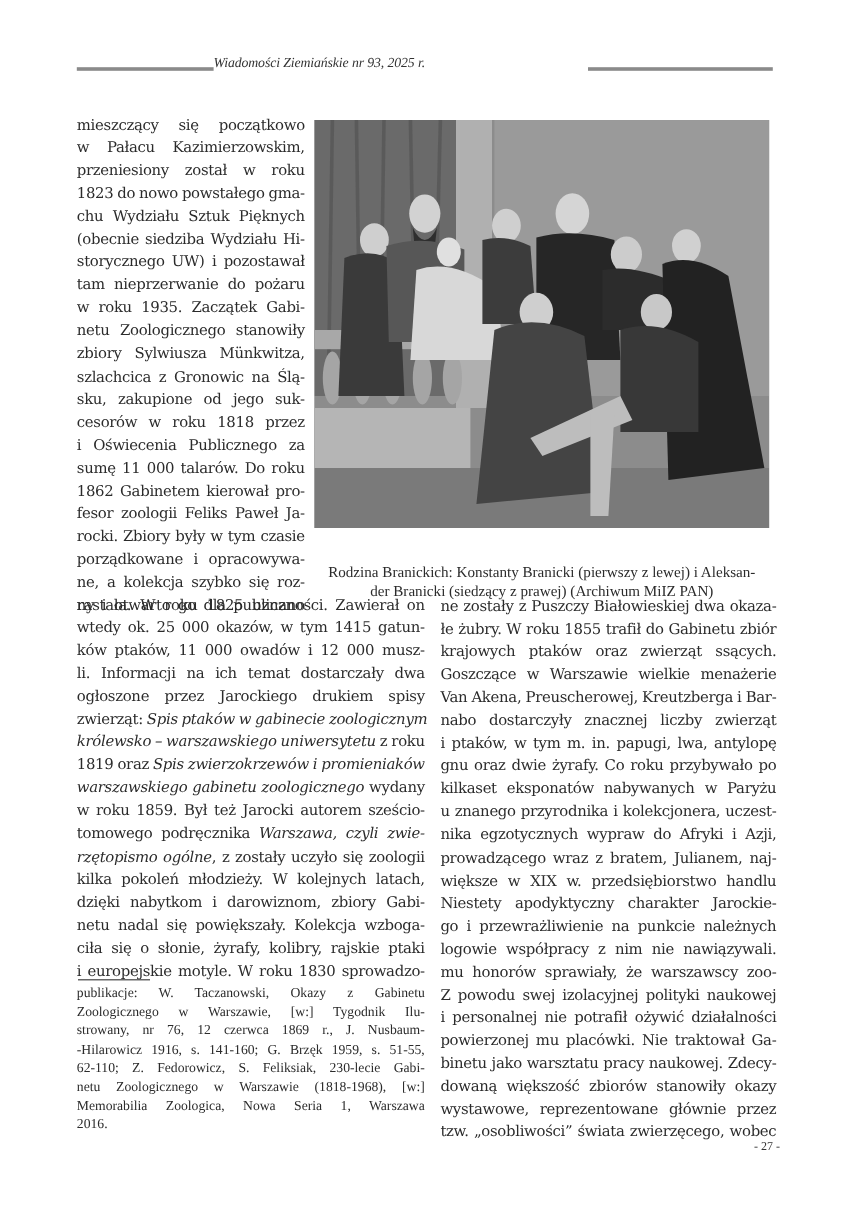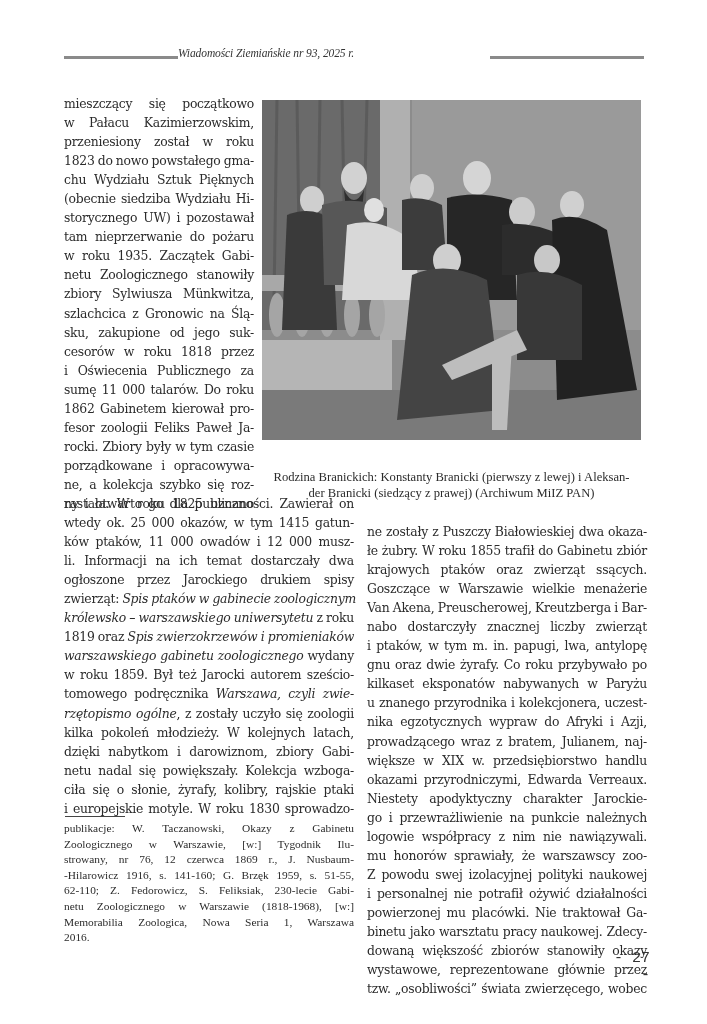--- a/index.html
+++ b/index.html
@@ -28,21 +28,21 @@
       font-size: 12.4px; line-height: 19.05px;
       color: #2b2b2b;
       text-align: justify;
       letter-spacing: -0.25px;
       word-spacing: -0.5px;
     }
     .col-text .line { display: block; height: 19.05px; white-space: nowrap; text-align-last: justify; }
     .col-text i { font-style: italic; }
     #left-narrow { left: 64px; top: 94px; width: 190px; }
     #left-wide { left: 64px; top: 494px; width: 290px; }
-    #right-col { left: 367px; top: 522px; width: 280px; }
+    #right-col { left: 367px; top: 495px; width: 280px; }
     .photo {
       position: absolute; left: 262px; top: 100px; width: 379px; height: 340px;
       background: linear-gradient(180deg, #7a7a7a 0%, #8d8d8d 40%, #7d7d7d 100%);
       overflow: hidden;
     }
     .photo svg { display: block; }
     .caption {
       position: absolute; left: 262px; top: 446px; width: 379px;
       text-align: center; font-family: "Liberation Serif", serif;
       font-size: 12.6px; line-height: 15.5px; color: #2b2b2b; margin-top: 24px;
@@ -52,21 +52,21 @@
     }
     .footnote {
       position: absolute; left: 64px; top: 821px; width: 290px;
       font-family: "Liberation Serif", serif;
       font-size: 11.4px; line-height: 15.6px; color: #2b2b2b;
     }
     .footnote .line { display: block; white-space: nowrap; text-align: justify; text-align-last: justify; }
     .footnote .line.last { text-align-last: left; }
     .page-number {
       position: absolute; left: 600px; top: 950px; width: 50px; text-align: right;
-      font-family: Liberation Mono, monospace; font-size: 15px; color: #333;
+      font-family: Liberation Serif, serif; font-size: 10px; color: #333;
     }
   </style>
 </head>
 <body>
 
 <div class="header">
   <div class="rule left"></div>
   <div class="title">Wiadomości Ziemiańskie nr 93, 2025 r.</div>
   <div class="rule right"></div>
 </div>
@@ -178,21 +178,20 @@
     <span class="line">Goszczące w Warszawie wielkie menażerie</span>
     <span class="line">Van Akena, Preuscherowej, Kreutzberga i Bar-</span>
     <span class="line">nabo dostarczyły znacznej liczby zwierząt</span>
     <span class="line">i ptaków, w tym m. in. papugi, lwa, antylopę</span>
     <span class="line">gnu oraz dwie żyrafy. Co roku przybywało po</span>
     <span class="line">kilkaset eksponatów nabywanych w Paryżu</span>
     <span class="line">u znanego przyrodnika i kolekcjonera, uczest-</span>
     <span class="line">nika egzotycznych wypraw do Afryki i Azji,</span>
     <span class="line">prowadzącego wraz z bratem, Julianem, naj-</span>
     <span class="line">większe w XIX w. przedsiębiorstwo handlu</span>
-    <span class="line">okazami przyrodniczymi, Edwarda Verreaux.</span>
     <span class="line">Niestety apodyktyczny charakter Jarockie-</span>
     <span class="line">go i przewrażliwienie na punkcie należnych</span>
     <span class="line">logowie współpracy z nim nie nawiązywali.</span>
     <span class="line">mu honorów sprawiały, że warszawscy zoo-</span>
     <span class="line">Z powodu swej izolacyjnej polityki naukowej</span>
     <span class="line">i personalnej nie potrafił ożywić działalności</span>
     <span class="line">powierzonej mu placówki. Nie traktował Ga-</span>
     <span class="line">binetu jako warsztatu pracy naukowej. Zdecy-</span>
     <span class="line">dowaną większość zbiorów stanowiły okazy</span>
     <span class="line">wystawowe, reprezentowane głównie przez</span>

